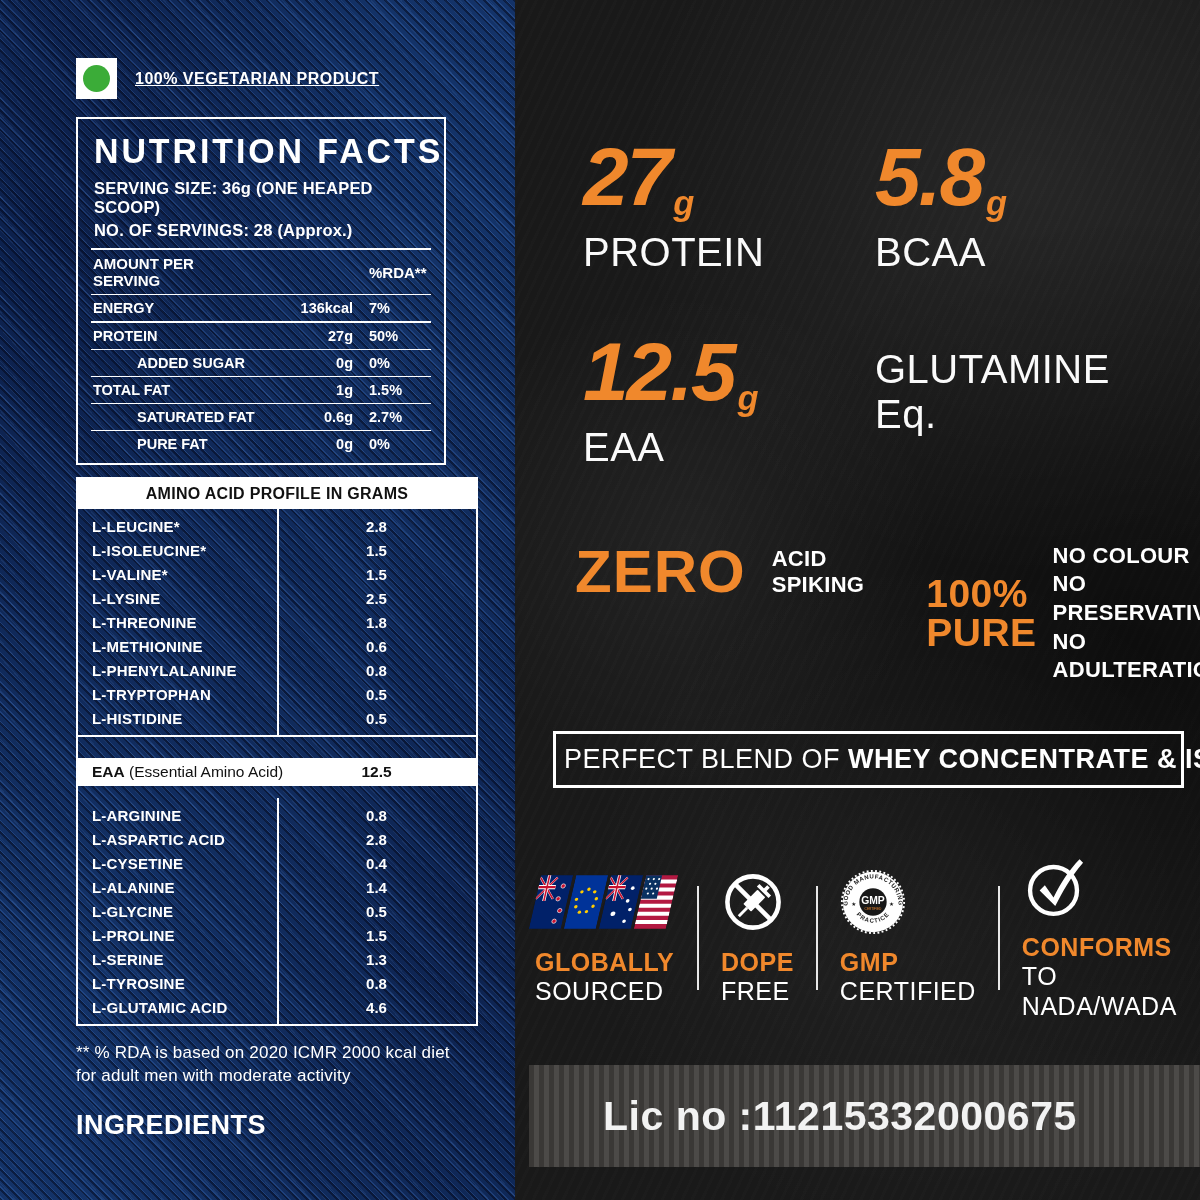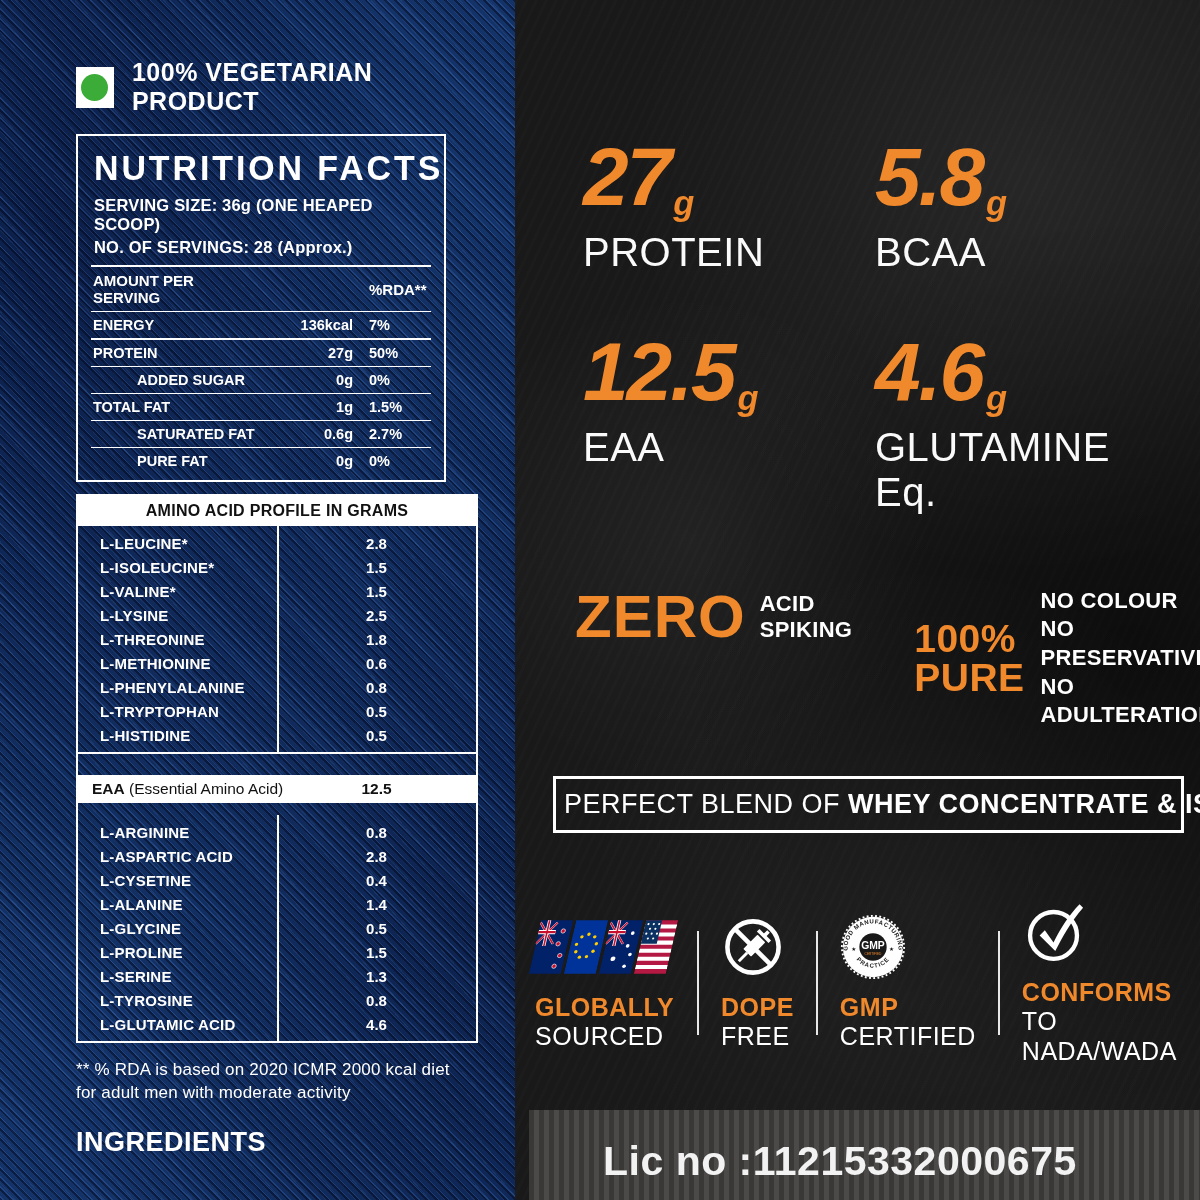--- a/index.html
+++ b/index.html
@@ -15,21 +15,21 @@
       repeating-linear-gradient(48deg, rgba(120,170,235,0.10) 0 1px, transparent 1px 11px),
       radial-gradient(ellipse at 10% 20%, rgba(0,0,25,0.45), transparent 55%),
       radial-gradient(ellipse at 90% 80%, rgba(0,0,25,0.35), transparent 55%);
     color:#fff;
   }
   .left-inner { padding:58px 36px 0 76px; }
 
   .veg-row { display:flex; align-items:center; margin-bottom:18px; }
   .veg-box { width:41px; height:41px; background:#fff; display:flex; align-items:center; justify-content:center; }
   .veg-dot { width:27px; height:27px; border-radius:50%; background:#3BAC38; }
-  .veg-label { margin-left:18px; font-size:25px; font-weight:bold; letter-spacing:0.5px; }
+  .veg-label { margin-left:18px; font-size:16px; font-weight:bold; letter-spacing:0.5px;text-decoration:underline; }
 
   .nf-box { width:370px; border:2px solid #fff; margin-bottom:12px; }
   .nf-head { padding:12px 16px 8px 16px; }
   .nf-title { font-size:35px; font-weight:bold; letter-spacing:3px; transform:scaleX(0.97); transform-origin:left; white-space:nowrap; }
   .nf-serving { font-size:16.5px; font-weight:bold; margin-top:8px; letter-spacing:0.2px; }
   .nf-servings { font-size:16.5px; font-weight:bold; margin-top:4px; letter-spacing:0.2px; }
   .nf-table { margin:0 13px 6px 13px; border-top:2px solid #fff; }
   .nf-row { display:grid; grid-template-columns:1fr 96px 76px; align-items:center;
             padding:5px 2px; border-bottom:1px solid #fff; font-size:14.5px; font-weight:bold; }
   .nf-row:last-child { border-bottom:none; }
@@ -38,21 +38,21 @@
   .nf-row.header { font-size:15px; }
   .nf-row.thick { border-bottom-width:2px; }
   .nf-row.indent .lbl { padding-left:44px; }
 
   .aa-box { width:402px; border:2px solid #fff; }
   .aa-title { background:#fff; color:#111; text-align:center; font-size:16px; font-weight:bold;
               padding:6px 4px; letter-spacing:0.3px; }
   .aa-sect { position:relative; padding:5px 0; }
   .aa-divider { position:absolute; left:50%; top:0; bottom:0; width:2px; background:#fff; }
   .aa-row { display:grid; grid-template-columns:1fr 1fr; align-items:center; padding:3.5px 0; }
-  .aa-row .nm { padding-left:22px; font-size:15px; font-weight:bold; letter-spacing:0.2px; }
+  .aa-row .nm { padding-left:14px; font-size:15px; font-weight:bold; letter-spacing:0.2px; }
   .aa-row .gr { text-align:center; font-size:15px; font-weight:bold; }
   .aa-sect.top { border-bottom:2px solid #fff; }
   .aa-band { position:relative; background:#fff; color:#111; padding:5px 14px; font-size:15.5px; }
   .aa-band .b { font-weight:bold; }
   .aa-band .s { font-weight:normal; }
   .aa-band .band-gr { position:absolute; left:75%; top:50%; transform:translate(-50%,-50%); font-weight:bold; }
   .aa-gap { height:9px; }
   .aa-gap2 { height:12px; }
 
   .footnotes { margin-top:16px; width:390px; font-size:17px; line-height:1.35; letter-spacing:0.2px; }
@@ -70,21 +70,21 @@
       repeating-linear-gradient(115deg, rgba(255,255,255,0.012) 0 3px, transparent 3px 9px);
     color:#fff;
   }
 
   .stats { padding:138px 20px 0 68px; display:grid; grid-template-columns:292px 1fr; row-gap:58px; }
   .stat-value { color:#F0882C; font-style:italic; font-weight:bold; font-size:82px; line-height:0.95; letter-spacing:-2px; }
   .stat-unit { display:inline-block; font-size:0.42em; transform:translateY(0.30em); margin-left:3px; letter-spacing:0; }
   .stat-label { margin-top:14px; font-size:40px; letter-spacing:0.5px; font-weight:normal; color:#fafafa; }
 
   .claims-row { display:flex; align-items:flex-start; margin:72px 0 0 60px; }
-  .zero-group { display:flex; align-items:center; }
+  .zero-group { display:flex; align-items:center;gap:12px; }
   .zero-big { color:#F0882C; font-weight:bold; font-size:60px; letter-spacing:1px; line-height:1; }
   .zero-lines { margin-left:14px; font-size:22px; font-weight:bold; line-height:1.15; letter-spacing:0.3px; }
   .pure-group { display:flex; align-items:center; margin-left:62px; }
   .pure-big { color:#F0882C; font-weight:bold; font-size:39px; line-height:1.0; letter-spacing:0.5px; }
   .pure-lines { margin-left:16px; font-size:22px; font-weight:bold; line-height:1.3; letter-spacing:0.3px; }
 
   .blend-banner { margin:46px 16px 0 38px; border:3px solid #fff; padding:10px 8px; text-align:center; white-space:nowrap; }
   .blend-prefix { font-size:27px; font-weight:normal; letter-spacing:0.5px; }
   .blend-bold { font-size:27px; font-weight:bold; letter-spacing:0.5px; }
 
@@ -275,21 +275,20 @@
     </div>
     <div class="stat">
       <div class="stat-value"><span>5.8</span><span class="stat-unit">g</span></div>
       <div class="stat-label">BCAA</div>
     </div>
     <div class="stat">
       <div class="stat-value"><span>12.5</span><span class="stat-unit">g</span></div>
       <div class="stat-label">EAA</div>
     </div>
     <div class="stat">
-      <div class="stat-value"><span>4.6</span><span class="stat-unit">g</span></div>
       <div class="stat-label">GLUTAMINE Eq.</div>
     </div>
   </div>
 
   <div class="claims-row">
     <div class="zero-group">
       <div class="zero-big">ZERO</div>
       <div class="zero-lines">
         <div>ACID</div>
         <div>SPIKING</div>

